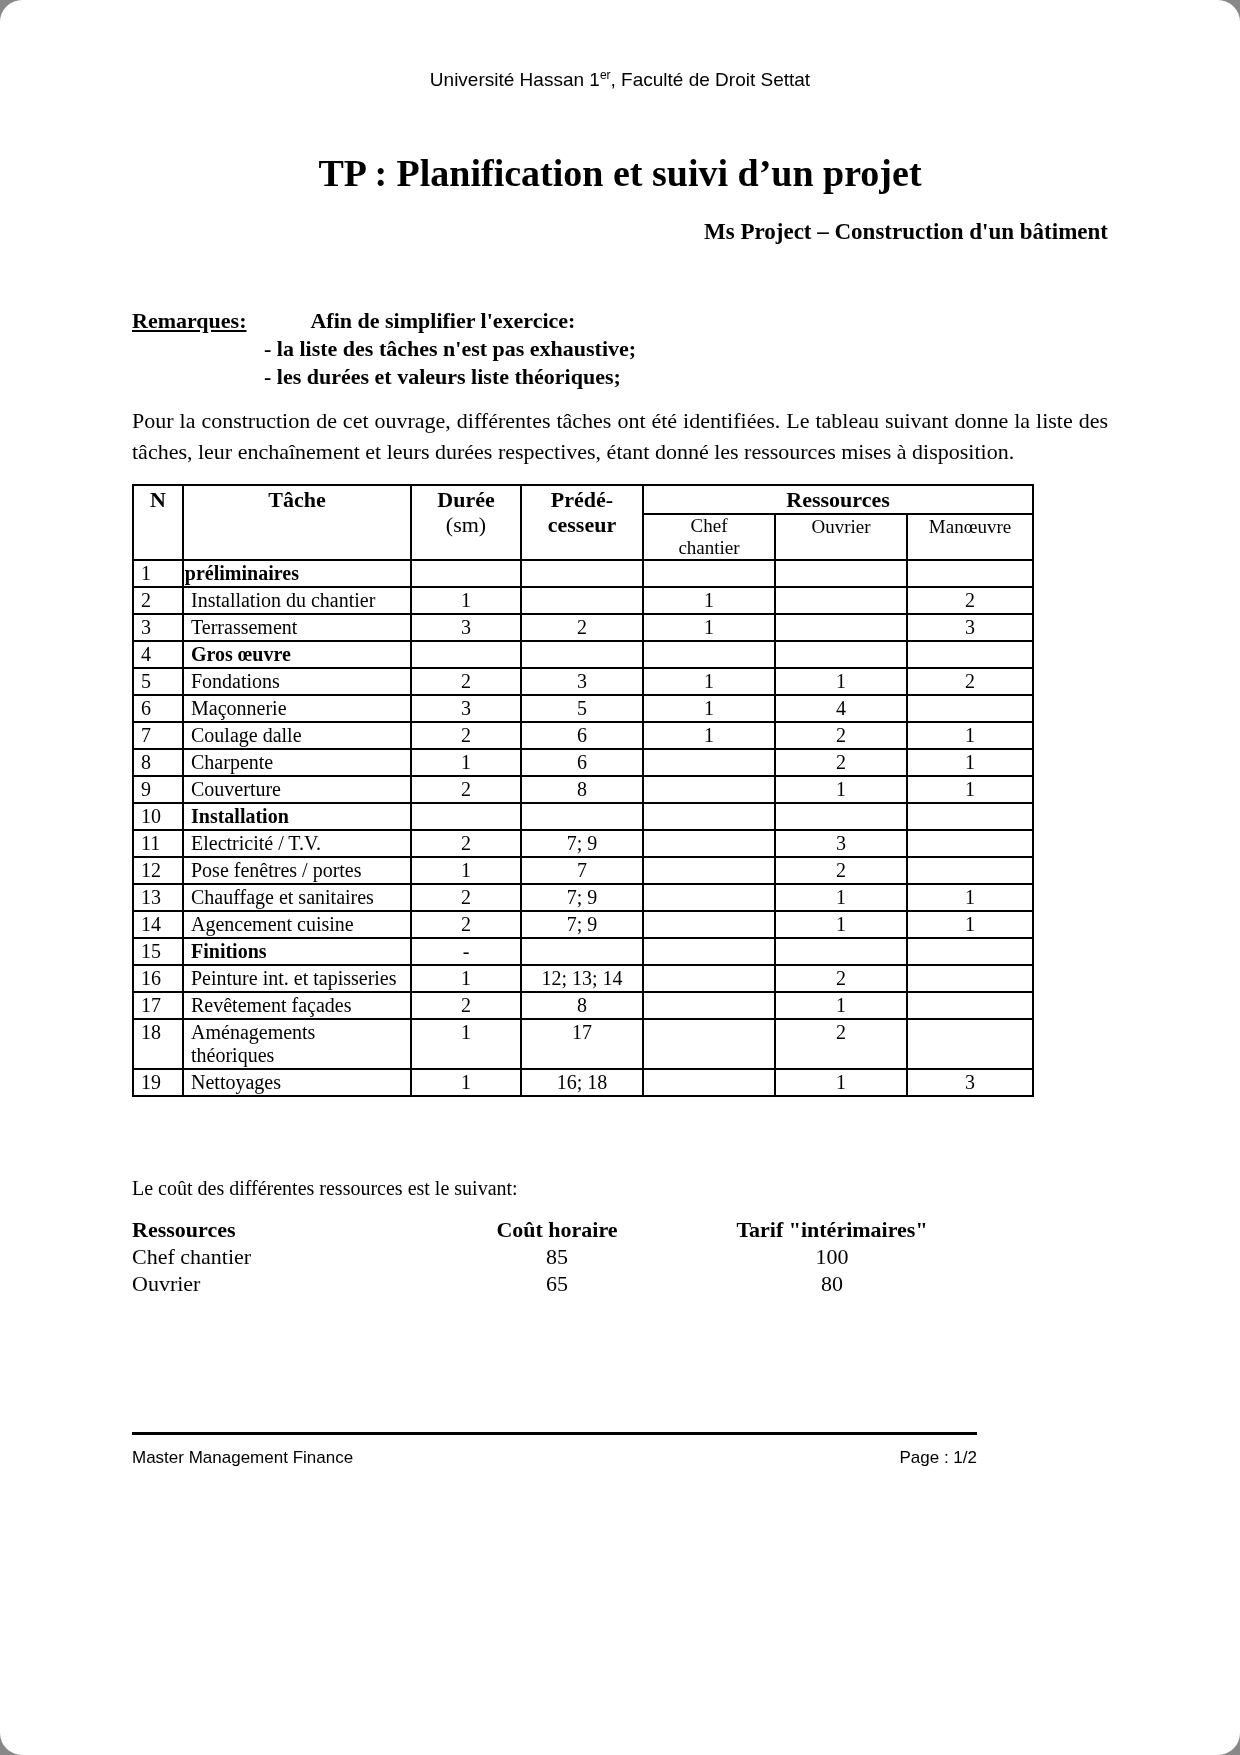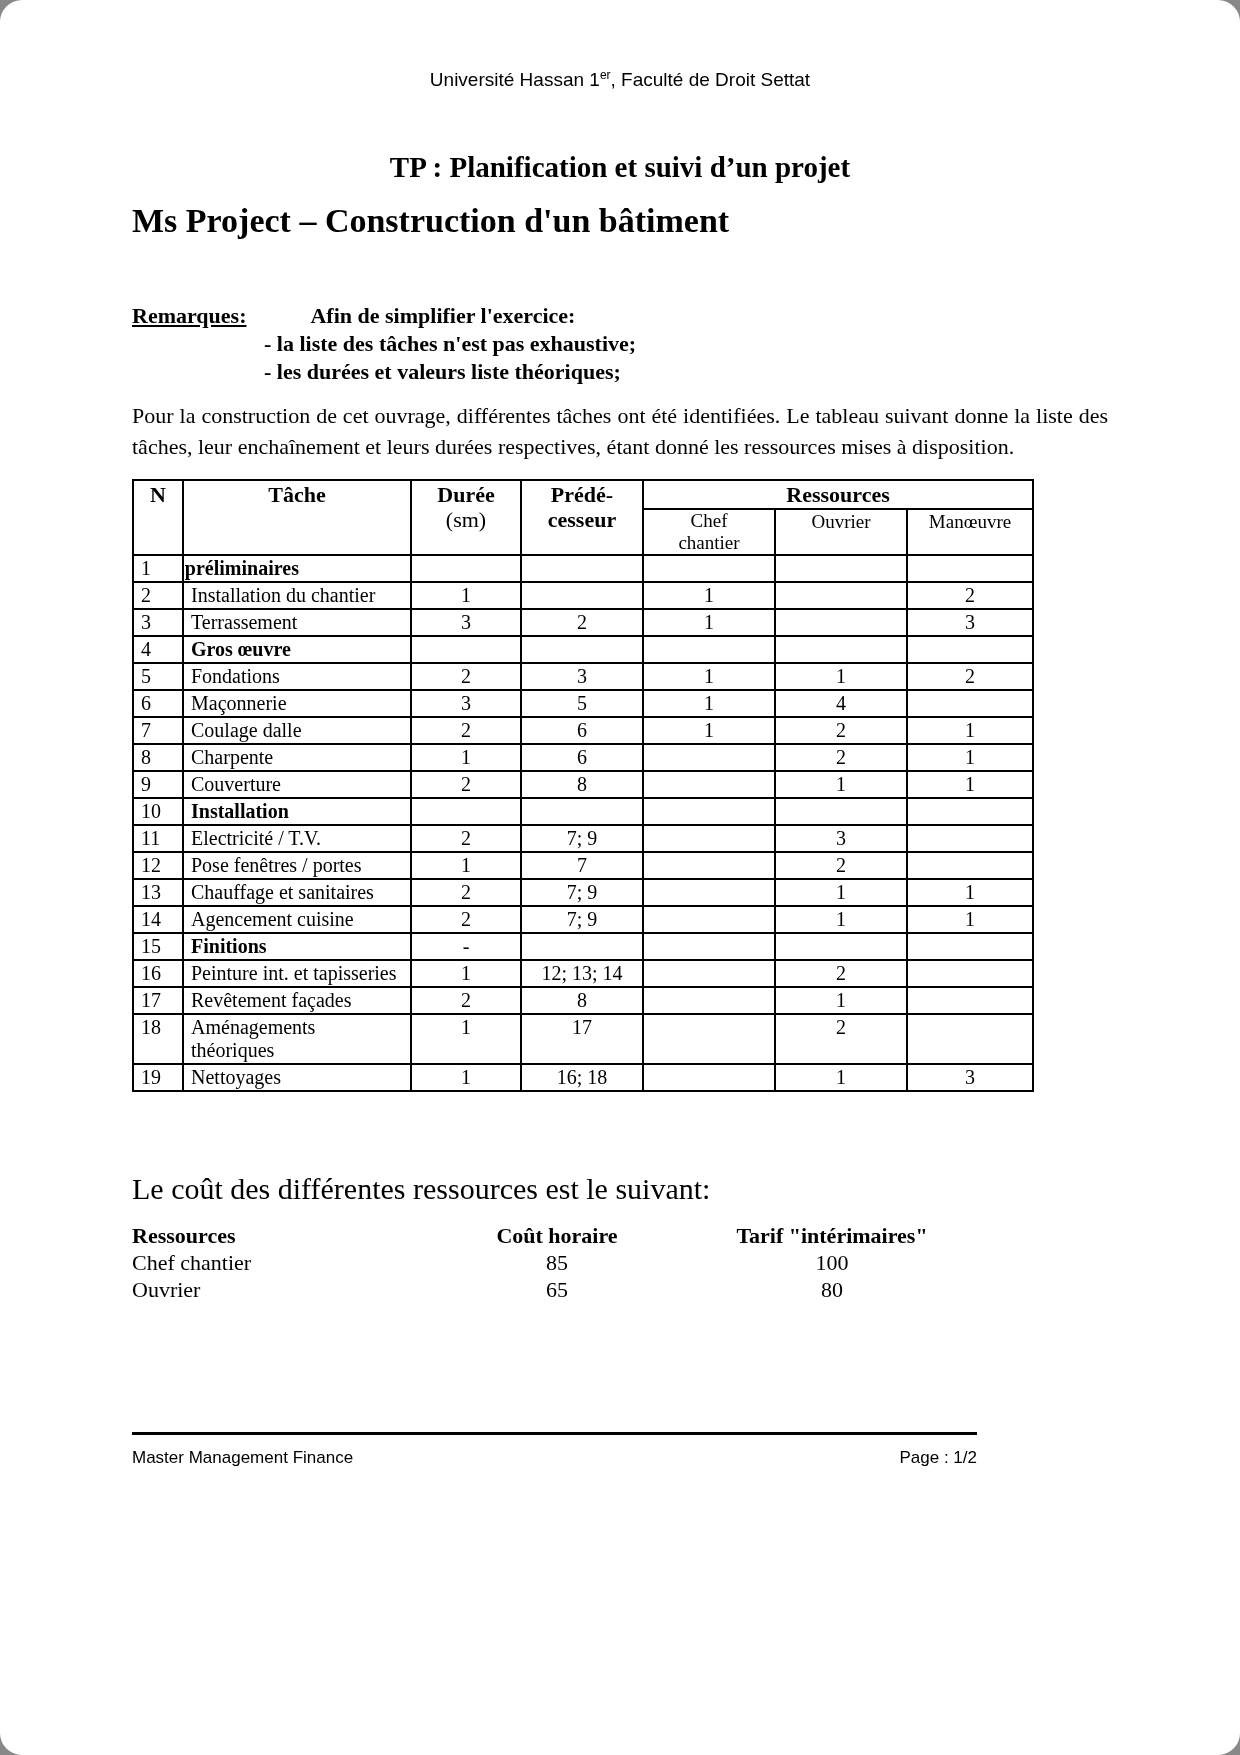--- a/index.html
+++ b/index.html
@@ -19,27 +19,27 @@
   .doc-header {
     text-align: center;
     font-family: "Liberation Sans", sans-serif;
     font-size: 19px;
     line-height: 22px;
   }
   .doc-header sup { font-size: 12px; }
   .title {
     margin-top: 60px;
     text-align: center;
-    font-size: 29px;
+    font-size: 38px;
     font-weight: bold;
   }
   .subtitle {
-    margin-top: 18px;
-    text-align: left;
-    font-size: 34px;
+    margin-top: 24px;
+    text-align: right;
+    font-size: 23px;
     font-weight: bold;
   }
   .remarks {
     margin-top: 62px;
     font-size: 22px;
     line-height: 28px;
     font-weight: bold;
   }
   .remarks .label { text-decoration: underline; }
   .remarks .intro { margin-left: 64px; }
@@ -76,21 +76,21 @@
     font-weight: normal;
   }
   table.task th.sub-chef { padding: 0 26px; }
   table.task .unit { font-weight: normal; }
   .cell-n, .cell-tache { text-align: left; }
   .cell-c { text-align: center; }
   td.b { font-weight: bold; }
   td.hang { padding-left: 90px; text-indent: -83px; }
   .cost-intro {
     margin-top: 80px;
-    font-size: 30px;
+    font-size: 20px;
   }
   table.cost {
     margin-top: 16px;
     border-collapse: collapse;
     width: 850px;
     font-size: 22px;
     line-height: 27px;
   }
   table.cost th, table.cost td { padding: 0; font-weight: normal; text-align: center; vertical-align: top; }
   table.cost th { font-weight: bold; }

